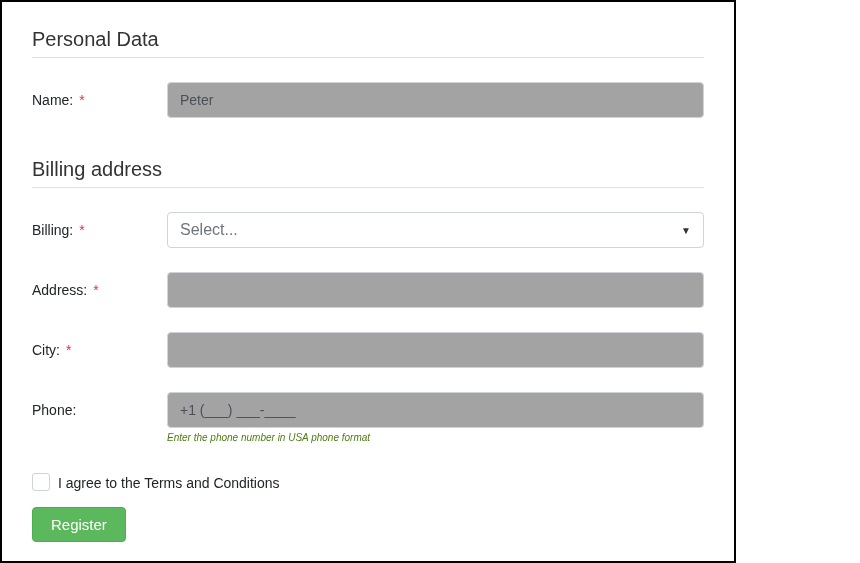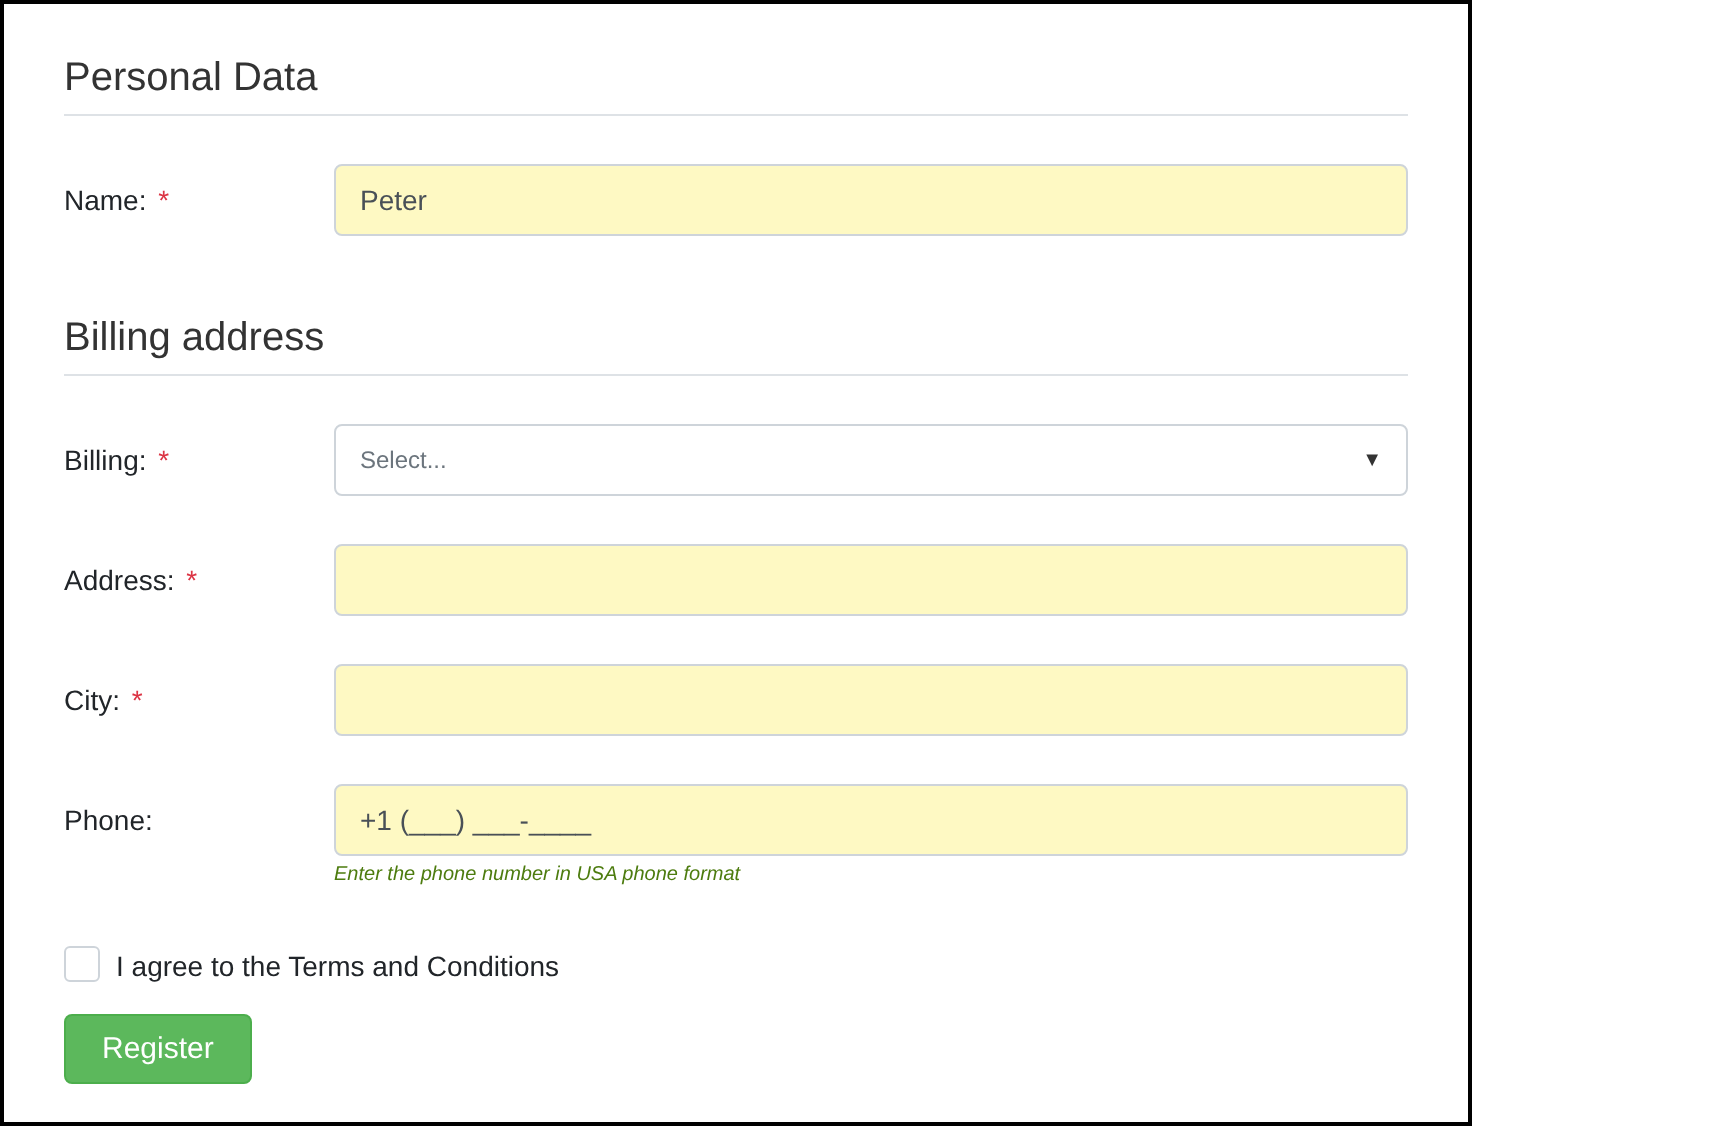--- a/index.html
+++ b/index.html
@@ -48,21 +48,21 @@
     margin-left: 2px;
   }
   .form-control {
     width: 100%;
     height: 36px;
     border: 1px solid #ced4da;
     border-radius: 4px;
     padding: 6px 12px;
     font-size: 14px;
     color: #495057;
-    background: #fef9c3;
+    background: #a3a3a3;
     outline: none;
     font-family: inherit;
   }
   .date-field {
     width: 145px;
     display: flex;
     align-items: center;
     border: 1px solid #ced4da;
     border-radius: 4px;
     height: 36px;
@@ -85,21 +85,21 @@
     border-radius: 4px;
     padding: 0 12px;
     display: flex;
     align-items: center;
     justify-content: space-between;
     cursor: pointer;
     background: #fff;
   }
   .select-placeholder {
     color: #6c757d;
-    font-size: 12px;
+    font-size: 16px;
   }
   .caret { color: #333; font-size: 10px; }
   .help-text {
     font-style: italic;
     color: #4d7c0f;
     font-size: 10px;
     margin-top: 4px;
     margin-left: 135px;
   }
   .checkbox-row {

